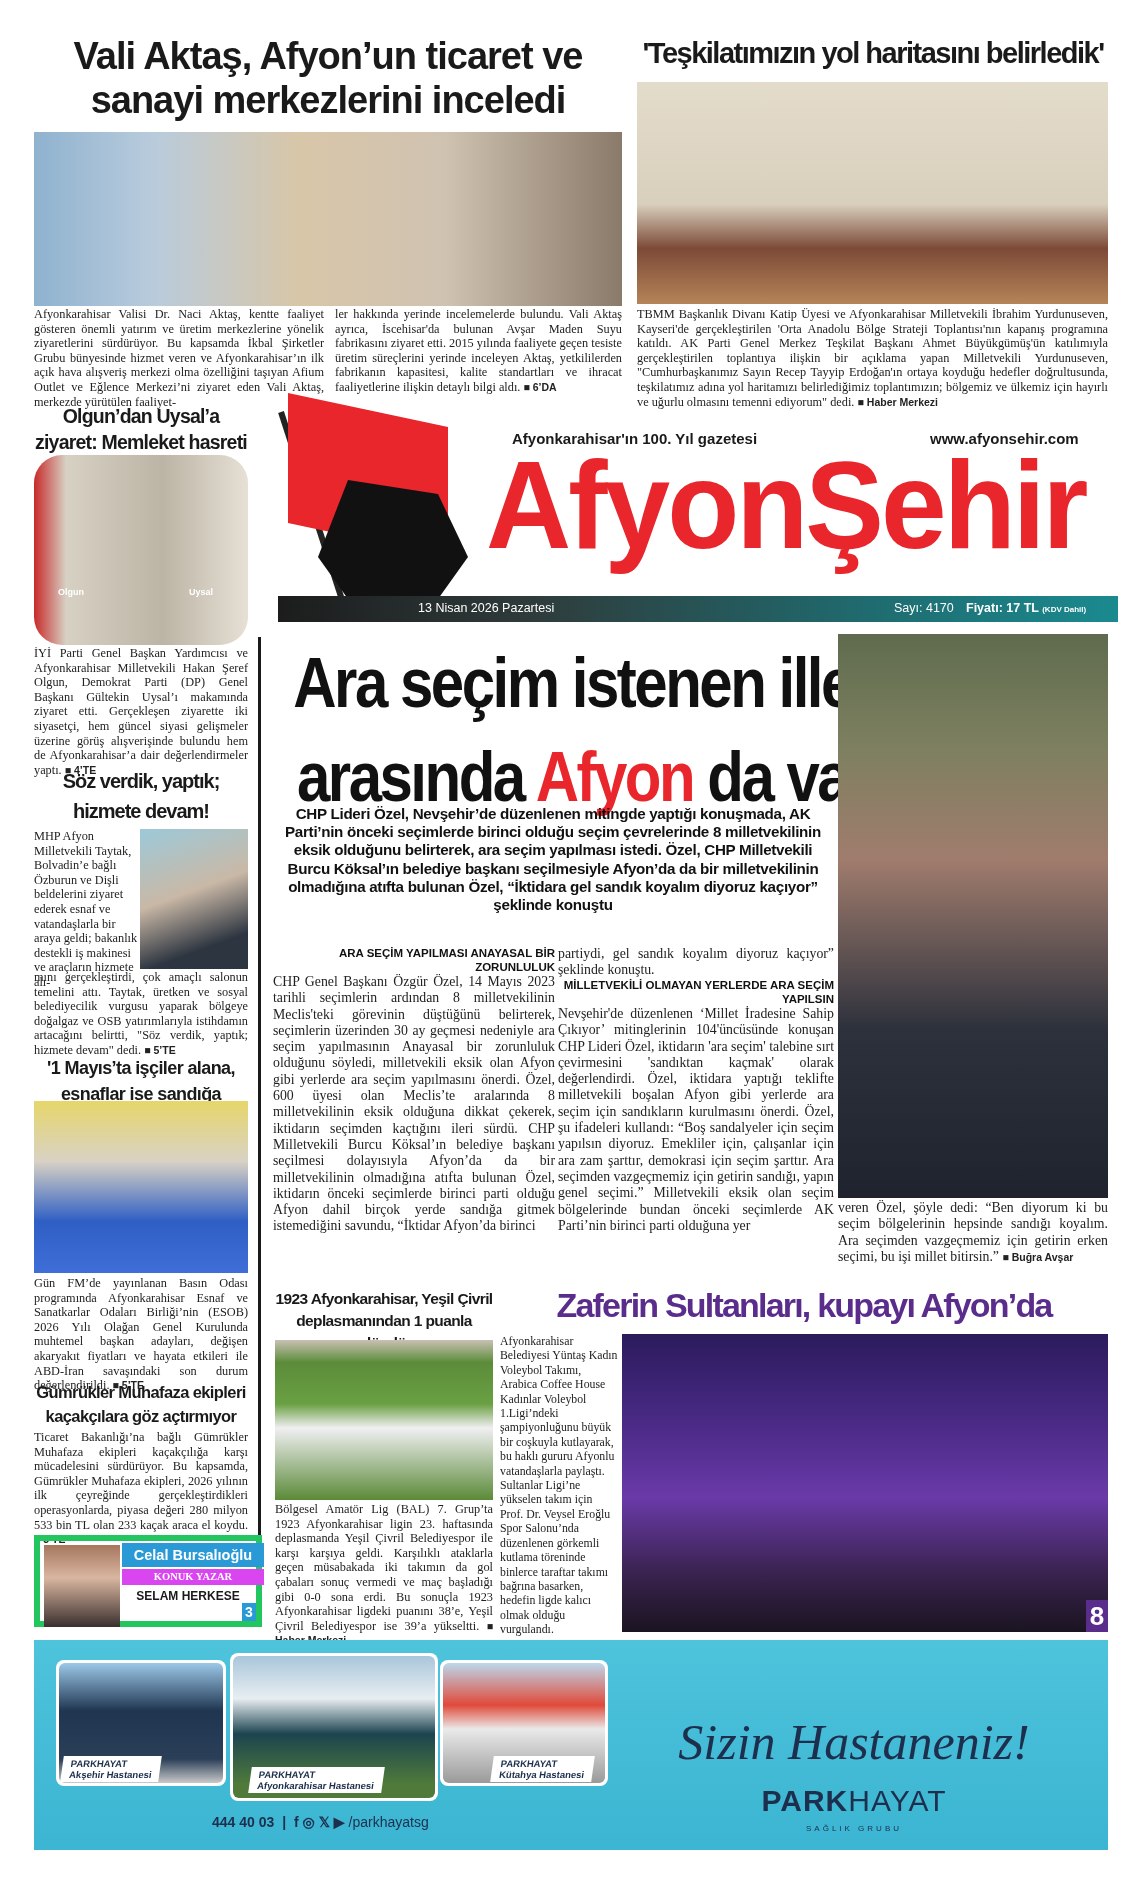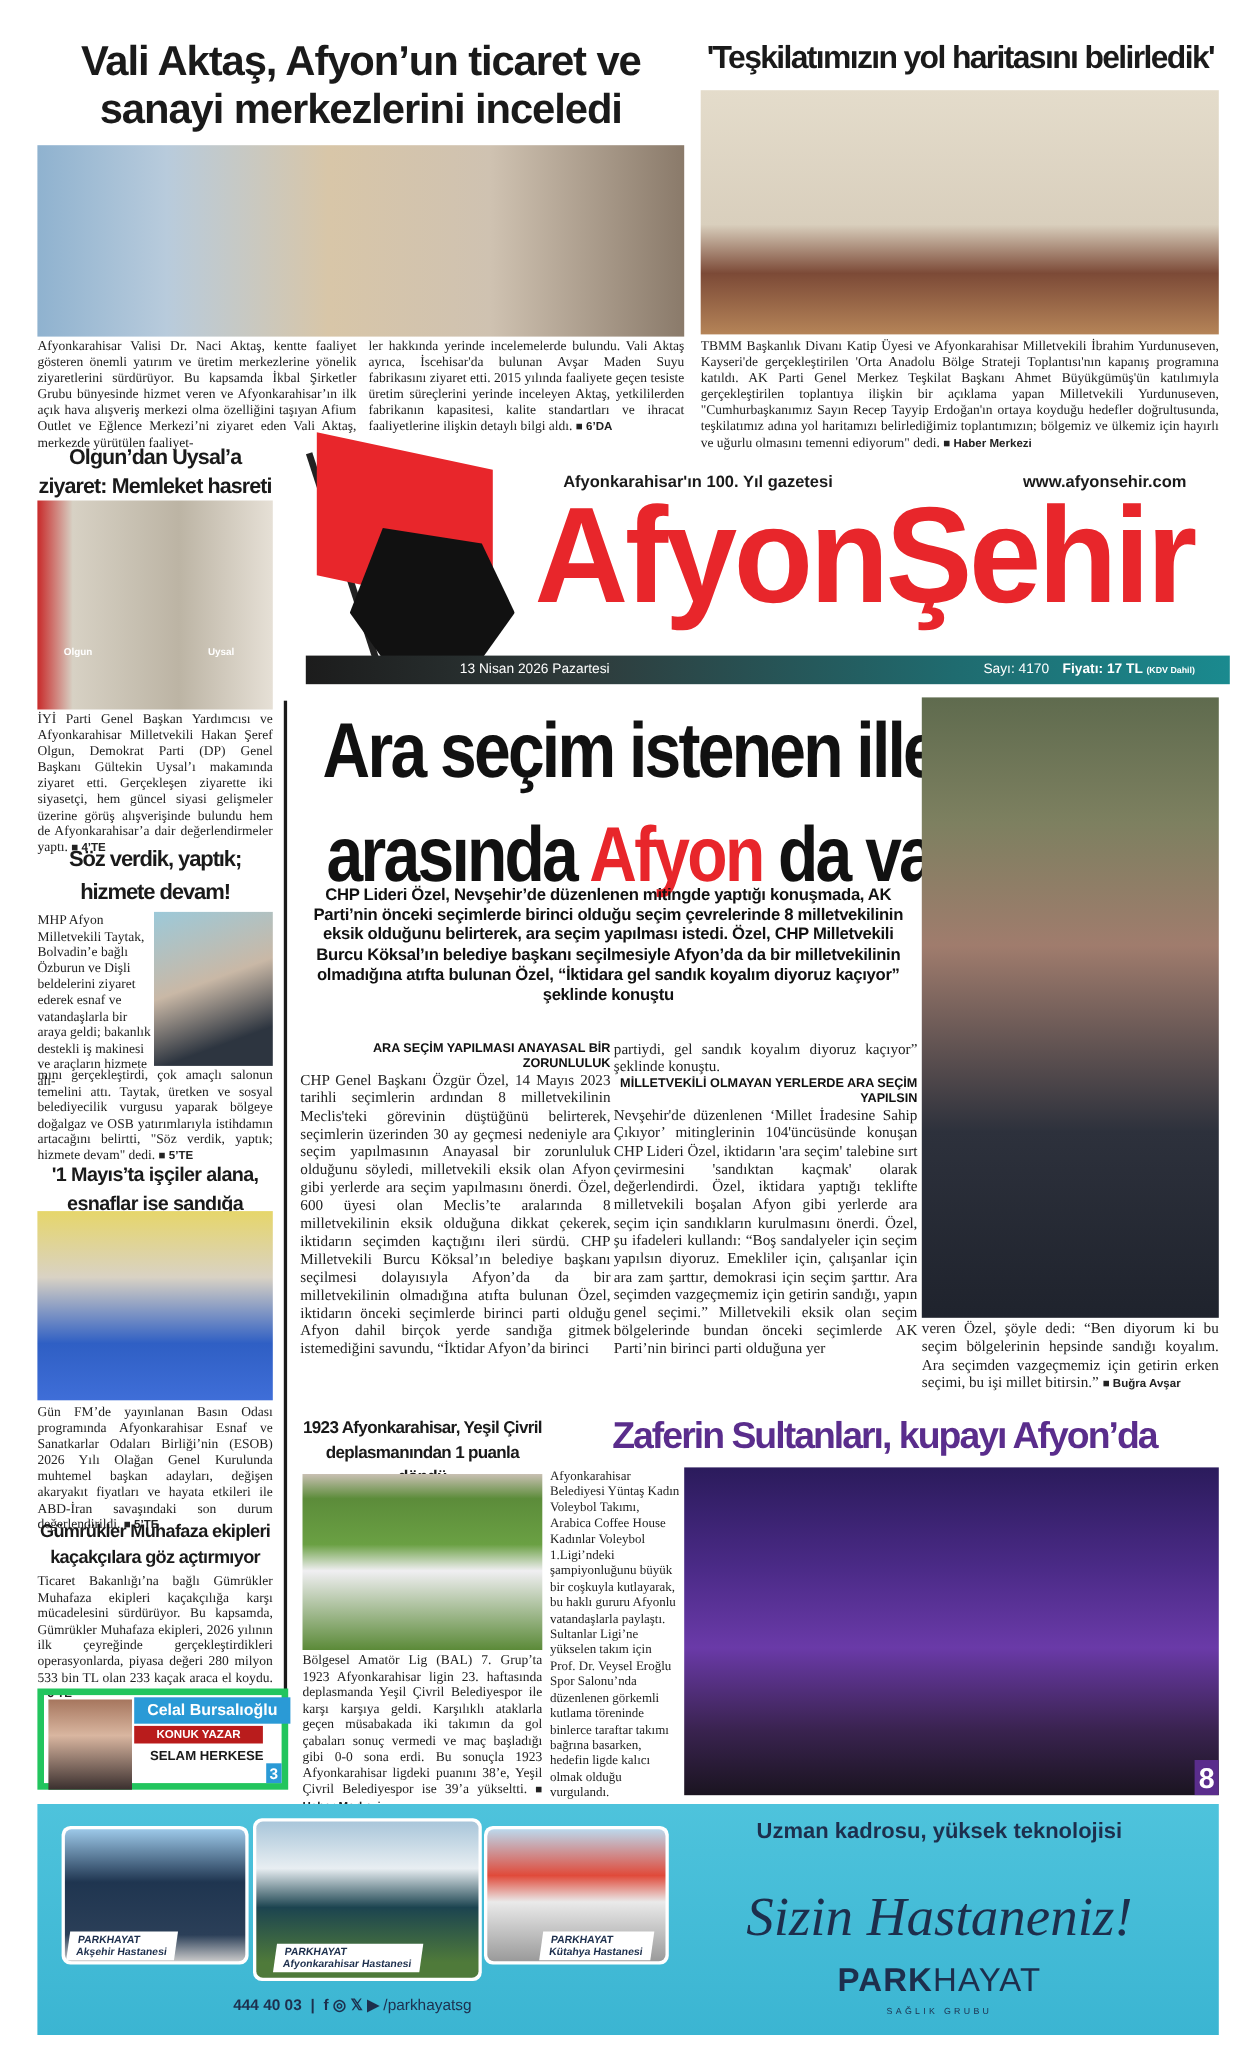--- a/index.html
+++ b/index.html
@@ -33,38 +33,38 @@
   #mast-logo { left: 208px; top: 45px; font-family: "Liberation Sans", sans-serif; font-weight: bold; font-size: 118px; line-height: 120px; color: #e8262b; letter-spacing: -3px; transform: scaleY(1.05); }
   #mast-bar { left: 0; top: 196px; width: 840px; height: 26px; background: linear-gradient(90deg,#1c1c1c 0%,#2f3b3b 30%,#1f6b6f 70%,#1a8a8f 100%); color: #fff; font-family: "Liberation Sans", sans-serif; }
   #mast-date { position: absolute; left: 140px; top: 5px; font-size: 12.5px; }
   #mast-motto { position: absolute; left: 374px; top: 3px; font-size: 15px; font-style: italic; margin-top: 28px; }
   #mast-issue { position: absolute; left: 616px; top: 5px; font-size: 12.5px; }
   #mast-price { position: absolute; left: 688px; top: 5px; font-size: 12.5px; font-weight: bold; }
   #mast-price small { font-size: 8px; }
 
   
   #l1-title { left: 34px; top: 403px; width: 214px; font-size: 19.5px; line-height: 26px; text-align: center; letter-spacing: -0.8px; }
-  #l1-photo { left: 34px; top: 455px; width: 214px; height: 190px; background: linear-gradient(90deg,#c82a2a 0%,#d7d1c4 15%,#bcb4a4 60%,#e6e0d6 100%); }
+  #l1-photo { left: 34px; top: 455px; width: 214px; height: 190px; background: linear-gradient(90deg,#c82a2a 0%,#d7d1c4 15%,#bcb4a4 60%,#e6e0d6 100%); border-radius: 28px; }
   #l1-cap { left: 34px; top: 646px; width: 214px; }
   #l2-title { left: 34px; top: 766px; width: 214px; font-size: 20px; line-height: 30px; text-align: center; letter-spacing: -1px; }
   #l2-photo { left: 140px; top: 829px; width: 108px; height: 140px; background: linear-gradient(160deg,#9cc9d9 0%,#c9b8a6 45%,#2d3540 80%); }
   #l2-text { left: 34px; top: 829px; width: 104px; text-align: left; }
   #l2-text2 { left: 34px; top: 970px; width: 214px; }
   #l3-title { left: 34px; top: 1055px; width: 214px; font-size: 18px; line-height: 26px; text-align: center; letter-spacing: -0.6px; }
   #l3-photo { left: 34px; top: 1101px; width: 214px; height: 172px; background: linear-gradient(180deg,#e6d66a 0%,#d9d2c4 35%,#2f5fc4 70%,#3f6ed8 100%); }
   #l3-cap { left: 34px; top: 1276px; width: 214px; }
   #l4-title { left: 34px; top: 1380px; width: 214px; font-size: 16.5px; line-height: 24px; text-align: center; letter-spacing: -0.6px; }
   #l4-text { left: 34px; top: 1430px; width: 214px; }
   #col-divider { left: 258px; top: 637px; width: 3px; height: 930px; background: #1a1a1a; }
 
   
   #gw { left: 34px; top: 1535px; width: 228px; height: 92px; border: 6px solid #22c55e; }
   #gw-photo { position: absolute; left: 4px; top: 4px; width: 76px; height: 82px; background: linear-gradient(180deg,#a6765e 0%,#d9b6a0 40%,#3a2f2e 100%); }
   #gw-name { position: absolute; left: 82px; top: 2px; width: 142px; height: 24px; background: #2a9ad6; color: #fff; font-family: "Liberation Sans", sans-serif; font-weight: bold; font-size: 14.5px; text-align: center; line-height: 24px; }
-  #gw-role { position: absolute; left: 82px; top: 28px; width: 117px; height: 16px; background: #b91c1c; color: #fff; font-family: Liberation Sans, sans-serif; font-weight: bold; font-size: 10.5px; text-align: center; line-height: 16px; }
+  #gw-role { position: absolute; left: 82px; top: 28px; width: 142px; height: 16px; background: #d946ef; color: #fff; font-family: Liberation Serif, serif; font-weight: bold; font-size: 10.5px; text-align: center; line-height: 16px; }
   #gw-topic { position: absolute; left: 82px; top: 46px; width: 132px; color: #1a1a1a; font-family: "Liberation Sans", sans-serif; font-weight: bold; font-size: 12px; text-align: center; line-height: 18px; }
   #gw-page { position: absolute; right: 0; bottom: 0; width: 14px; height: 18px; background: #2a9ad6; color: #fff; font-family: "Liberation Sans", sans-serif; font-weight: bold; font-size: 14px; text-align: center; line-height: 18px; }
 
   
   #main-title { left: 273px; top: 636px; width: 620px; font-family: "Liberation Sans", sans-serif; font-weight: bold; font-size: 60px; line-height: 80px; color: #111; text-align: center; letter-spacing: -2.5px; transform: scaleY(1.18); transform-origin: top; }
   #main-title .red { color: #e8262b; }
   #main-photo { left: 838px; top: 634px; width: 270px; height: 564px; background: linear-gradient(180deg,#5f6b4e 0%,#7d8060 20%,#a07c6d 40%,#2d313c 70%,#1f232d 100%); }
   #main-deck { left: 273px; top: 805px; width: 560px; font-family: "Liberation Sans", sans-serif; font-weight: bold; font-size: 15.2px; line-height: 18.2px; text-align: center; color: #111; letter-spacing: -0.3px; }
   .subhead { font-family: "Liberation Sans", sans-serif; font-weight: bold; font-size: 11.5px; line-height: 14px; text-align: right; color: #111; }
   #main-sub1 { left: 273px; top: 946px; width: 282px; }
@@ -204,18 +204,17 @@
   <div id="ad-phone">
     <span>444 40 03</span>
     <span style="margin:0 4px;">|</span>
     <span>f</span>
     <span>◎</span>
     <span>𝕏</span>
     <span>▶</span>
     <span style="font-weight:normal;">/parkhayatsg</span>
   </div>
   <div id="ad-slogan1">
-      <div>Uzman kadrosu, yüksek teknolojisi</div>
     </div>
   <div id="ad-slogan2">Sizin Hastaneniz!</div>
   <div id="ad-brand"><b>PARK</b><span>HAYAT</span></div>
   <div id="ad-brand-sub">SAĞLIK GRUBU</div>
 </div>
 
 </body></html>

